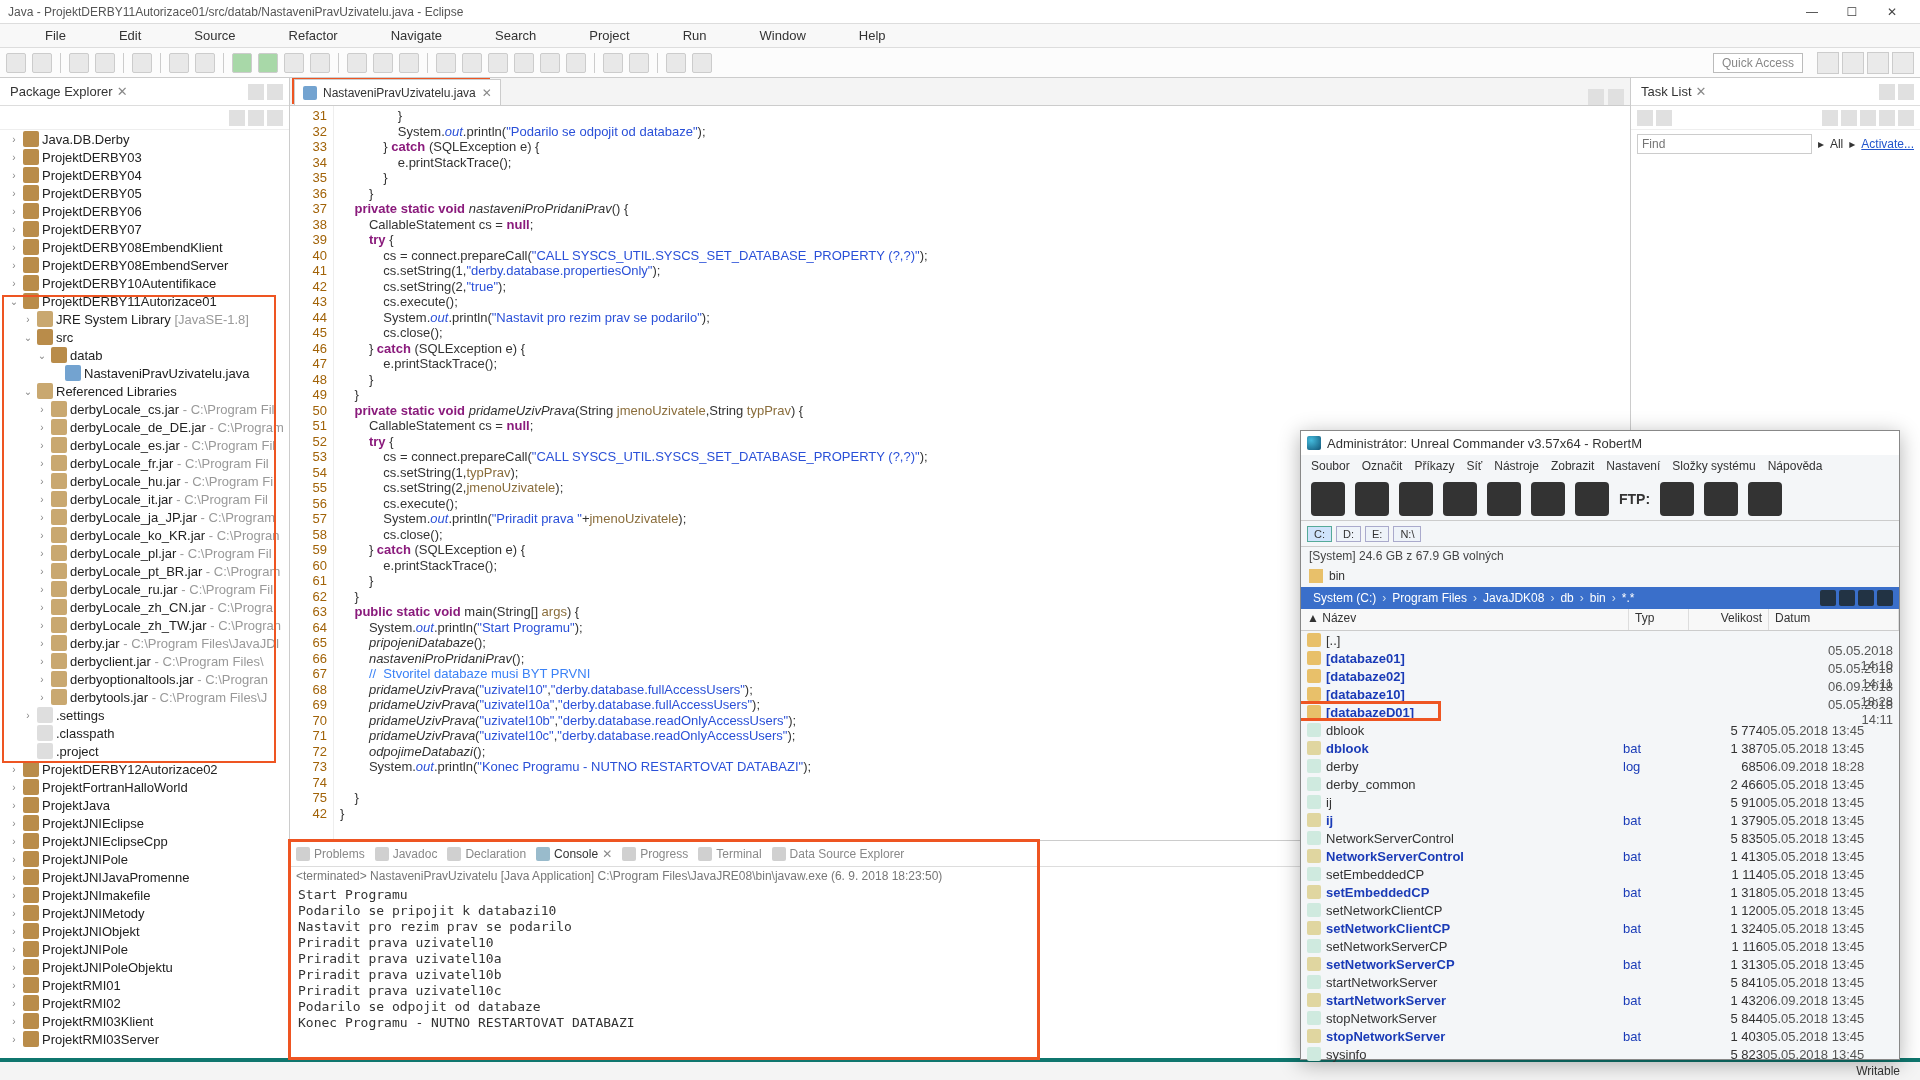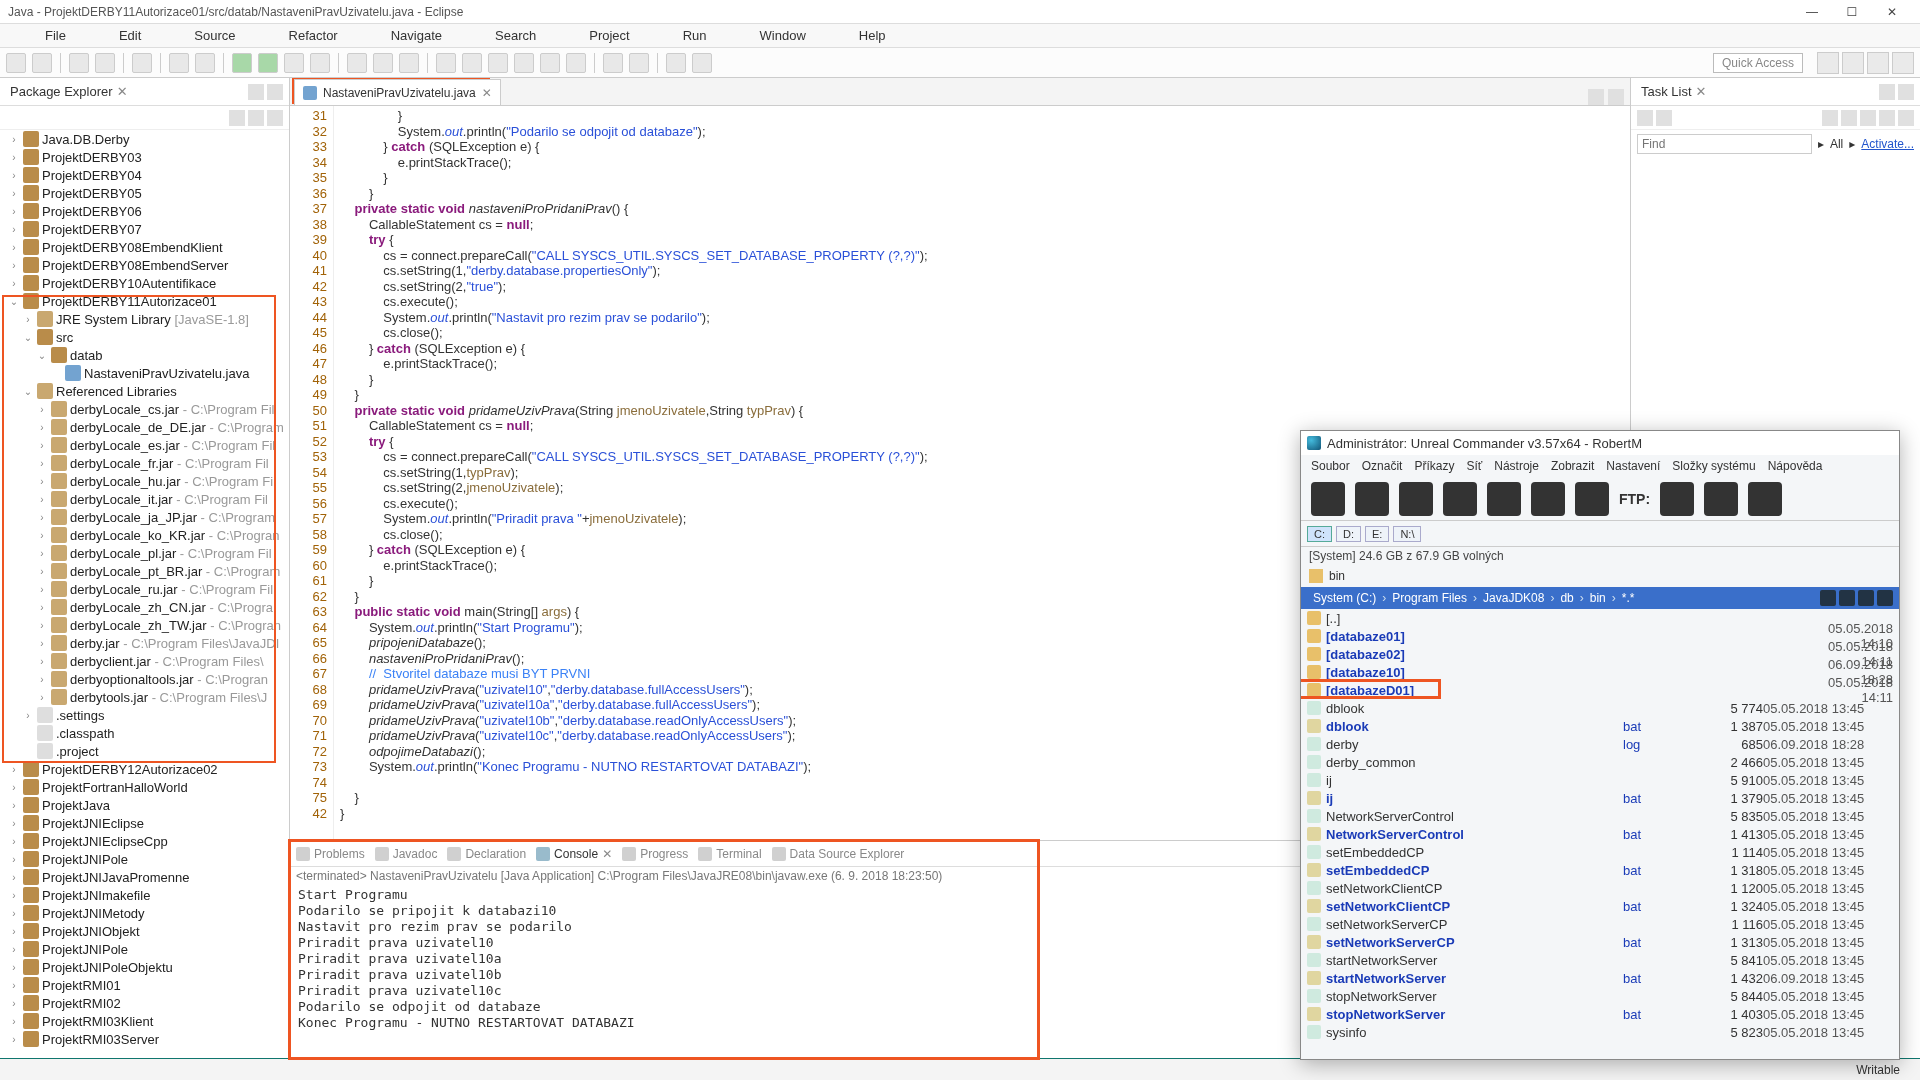--- a/index.html
+++ b/index.html
@@ -13,21 +13,21 @@
 .menubar { height: 24px; background: #f8f8f8; display: flex; align-items: center; padding: 0 4px; font-size: 13px; gap: 4px; border-bottom: 1px solid #ddd; }
 .menubar span { padding: 2px 8px; margin-left: 33px; }
 .toolbar { height: 30px; background: #fcfcfc; border-bottom: 1px solid #ccc; display: flex; align-items: center; padding: 0 6px; gap: 6px; }
 .toolbar .tbtn { width: 20px; height: 20px; background: #e8e8e8; border: 1px solid #ccc; border-radius: 2px; }
 .toolbar .sep { width: 1px; height: 20px; background: #ccc; margin: 0 2px; }
 .quick-access { margin-left: auto; padding: 2px 8px; border: 1px solid #bbb; font-size: 12px; color: #888; background: #fff; }
 .persp { display: flex; gap: 3px; margin-left: 8px; }
 .persp .pbtn { width: 22px; height: 22px; border: 1px solid #ccc; background: #eaeaea; }
 
 .main { display: flex; height: calc(100% - 24px - 24px - 30px - 22px); }
-.statusbar { height: 22px; background: #f4f4f4; border-top: 1px solid #0f766e; display: flex; align-items: center; font-size: 12px; padding: 0 8px; }
+.statusbar { height: 22px; background: #f4f4f4; border-top: 4px solid #0f766e; display: flex; align-items: center; font-size: 12px; padding: 0 8px; }
 .statusbar .sspacer { flex: 1; }
 .statusbar .sitem { padding: 0 12px; }
 
 
 .pkg { width: 290px; background: #fff; border-right: 1px solid #ccc; display: flex; flex-direction: column; }
 .view-head { height: 28px; display: flex; align-items: center; padding: 0 6px; font-size: 13px; gap: 4px; border-bottom: 1px solid #ddd; }
 .view-head .vlabel { font-weight: 500; }
 .view-head .vicons { margin-left: auto; display: flex; gap: 3px; }
 .view-head .vicons .vicon { width: 16px; height: 16px; background: #e0e0e0; }
 .view-tools { height: 24px; display: flex; align-items: center; justify-content: flex-end; gap: 3px; padding: 0 6px; border-bottom: 1px solid #eee; }
@@ -713,20 +713,26 @@
     <span class="seg">bin</span>
       <span class="segsep">›</span>
     <span class="seg">*.*</span>
     <span class="bright">
       <span class="bi"></span>
       <span class="bi"></span>
       <span class="bi"></span>
       <span class="bi"></span>
     </span>
   </div>
+  <div class="cm-list-head">
+    <div class="cm-col-name">▲ <span>Název</span></div>
+    <div class="cm-col-typ">Typ</div>
+    <div class="cm-col-size">Velikost</div>
+    <div class="cm-col-date">Datum</div>
+  </div>
   <div class="cm-list" id="cm-list" style="position:relative">
       <div class="cm-row folder" style="position: relative;">
         <span class="ficon "></span>
         <span class="fname plain">[..]</span>
         <span class="ftyp"></span>
         <span class="fsize">
           <dir><span class="fdate"></span></dir>
         </span>
       </div>
       <div class="cm-row folder" style="position: relative;">

